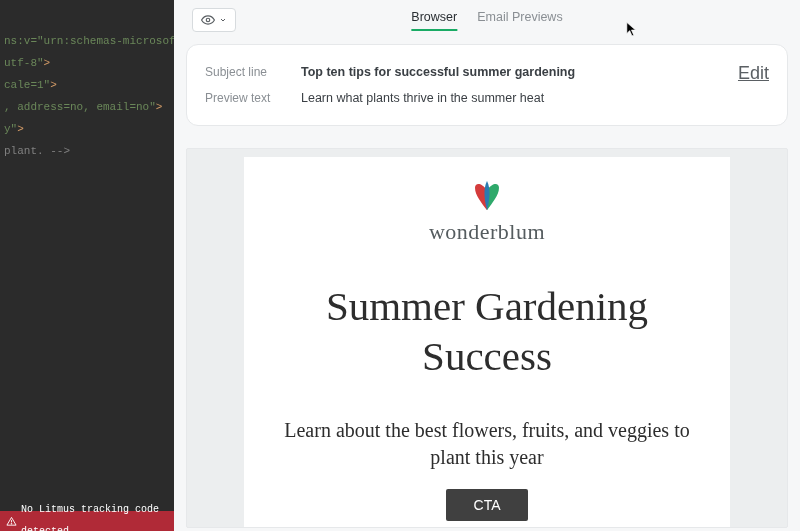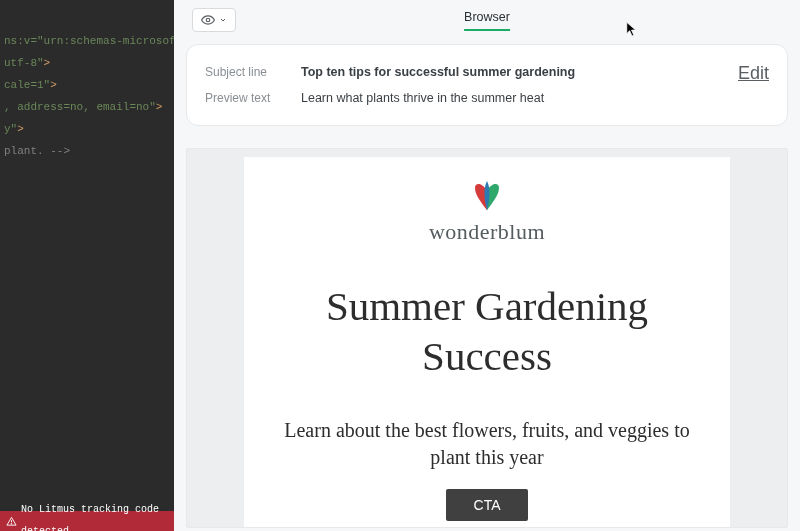--- a/index.html
+++ b/index.html
@@ -216,20 +216,21 @@
         <path d="M1 12s4-7 11-7 11 7 11 7-4 7-11 7S1 12 1 12z"></path>
           <circle cx="12" cy="12" r="3"></circle>
       </svg>
       <svg class="chev" viewBox="0 0 24 24" fill="none" stroke="#5a5f63" stroke-width="3">
         <polyline points="6 9 12 15 18 9"></polyline>
       </svg>
     </button>
 
     <div class="tabs">
       <div class="tab active">Browser</div>
+      <div class="tab">Email Previews</div>
     </div>
 
     <svg class="cursor" viewBox="0 0 20 28">
       <path d="M1 1 L1 20 L6 15 L10 24 L13 23 L9 14 L16 14 Z" fill="#000" stroke="#fff" stroke-width="1"></path>
     </svg>
   </div>
 
   <div class="meta-card">
     <div class="meta-row">
       <div class="meta-label">Subject line</div>

